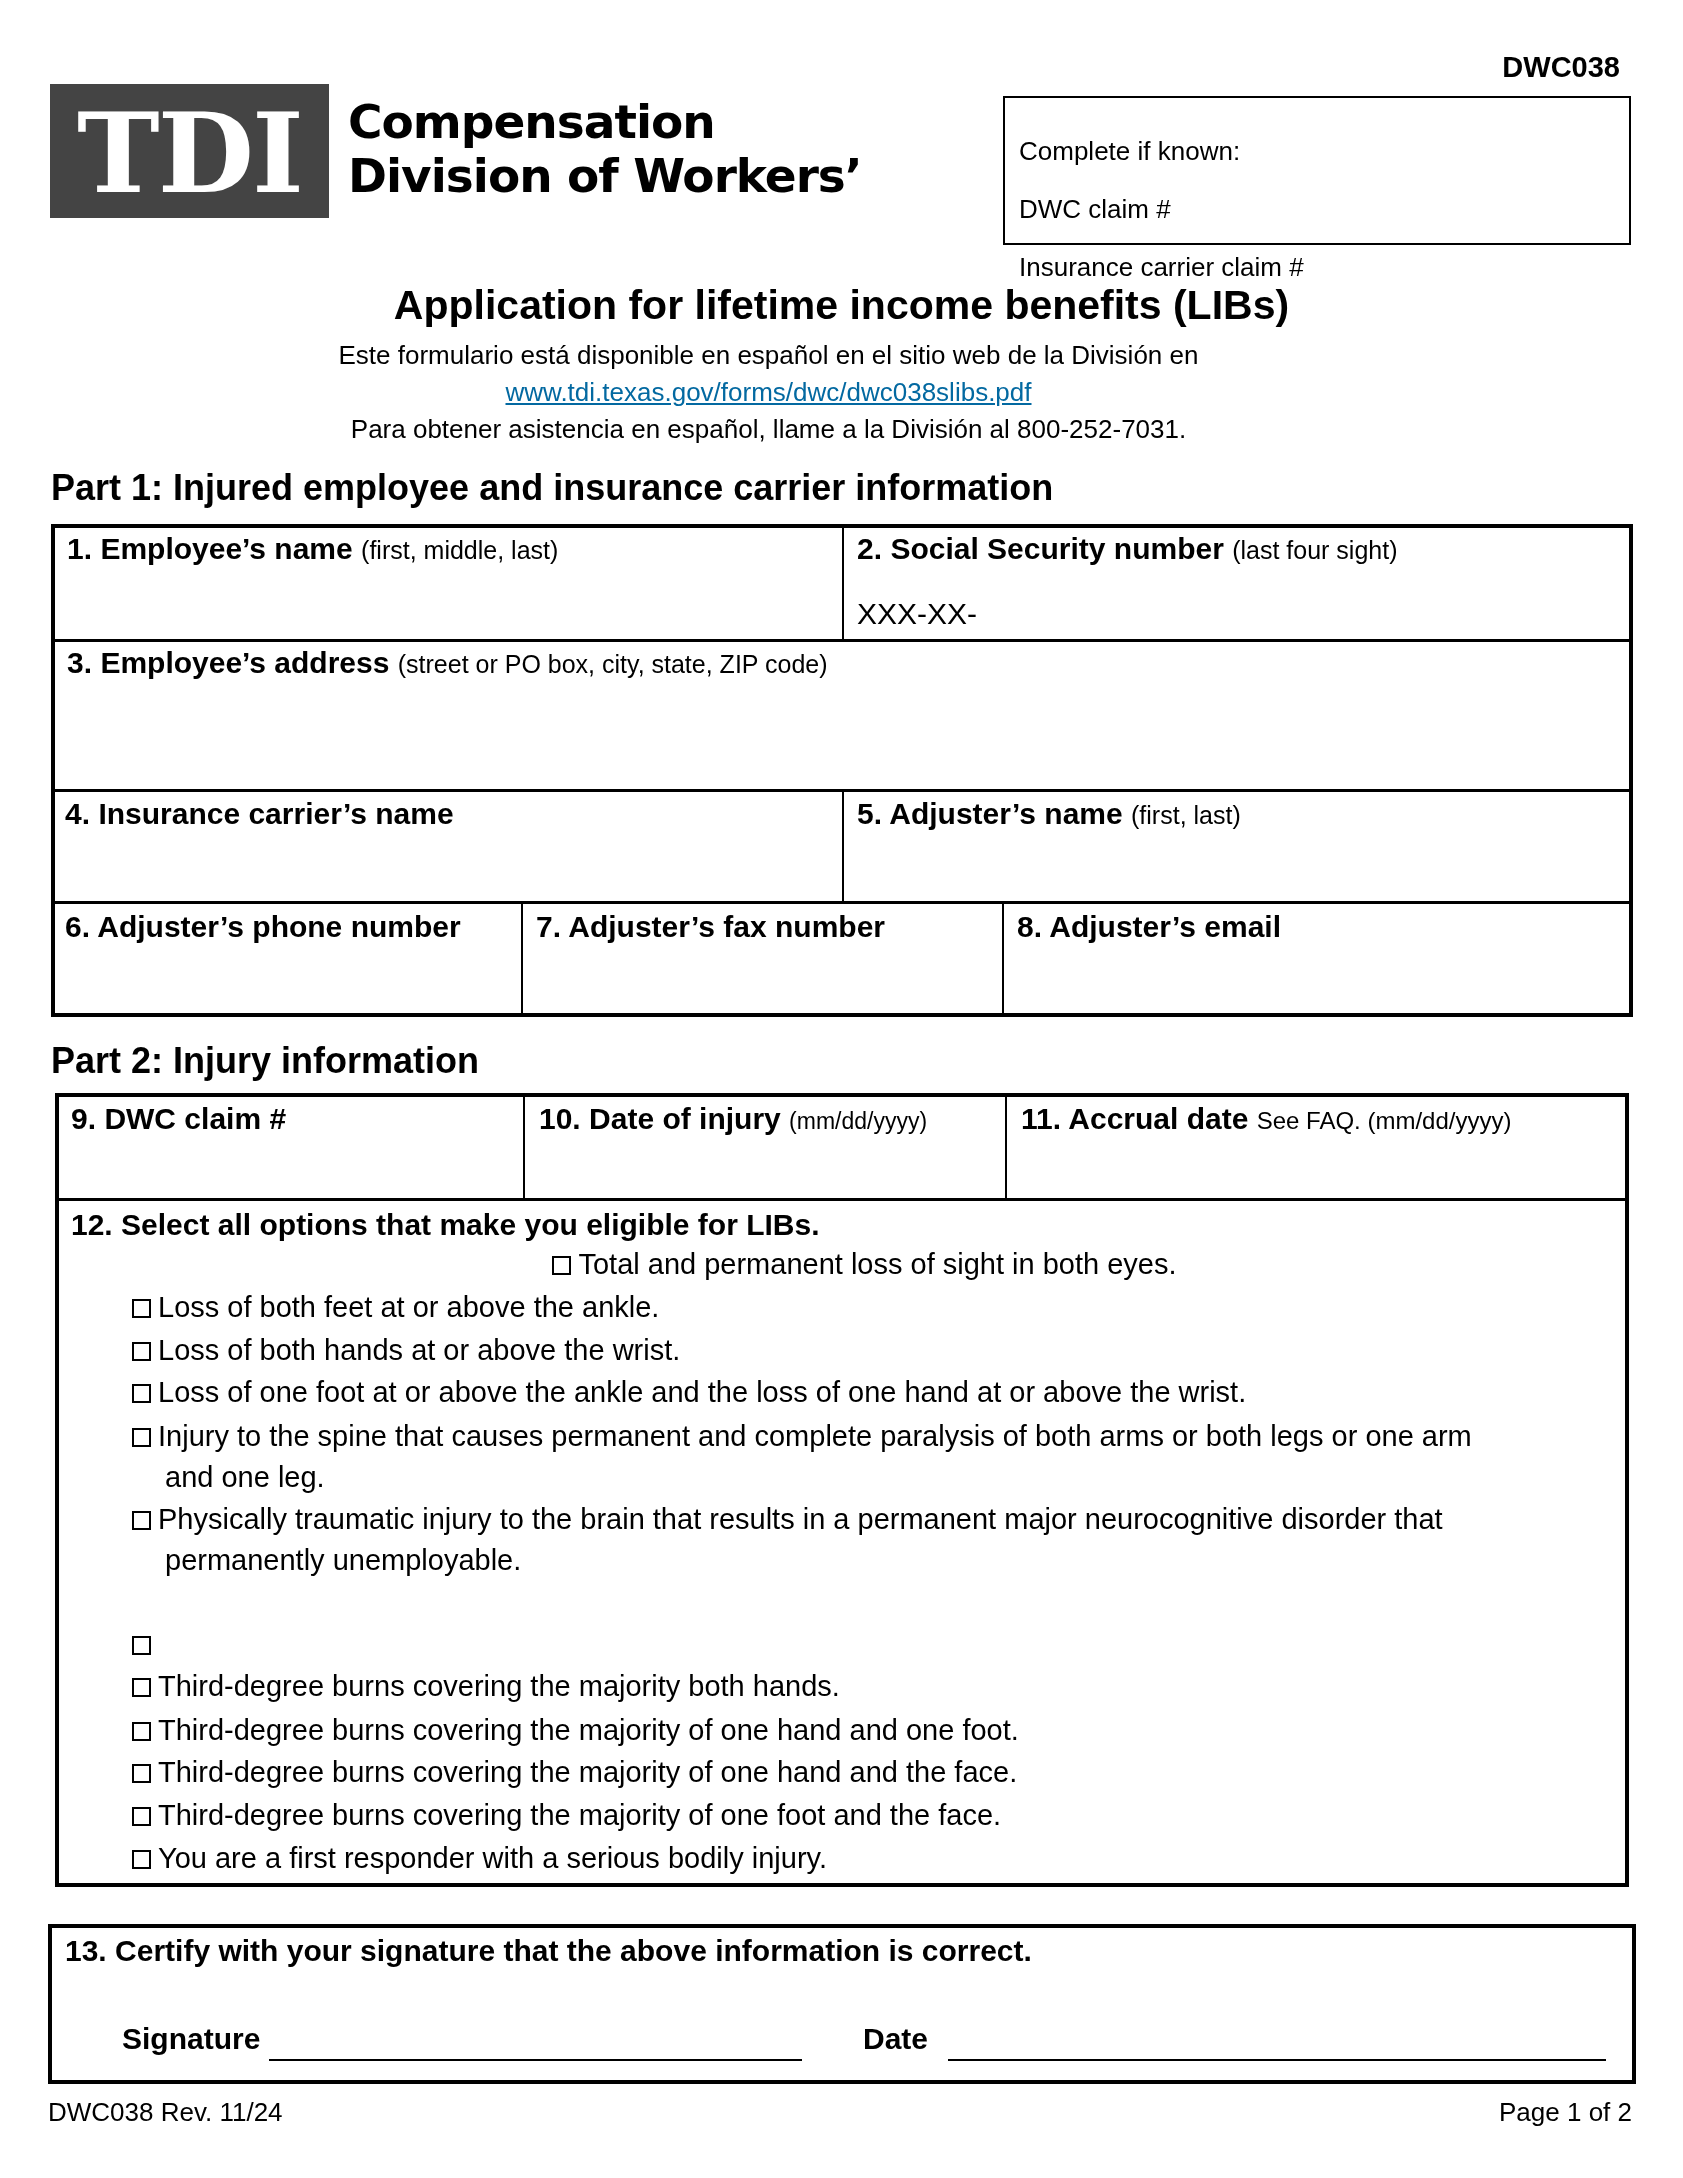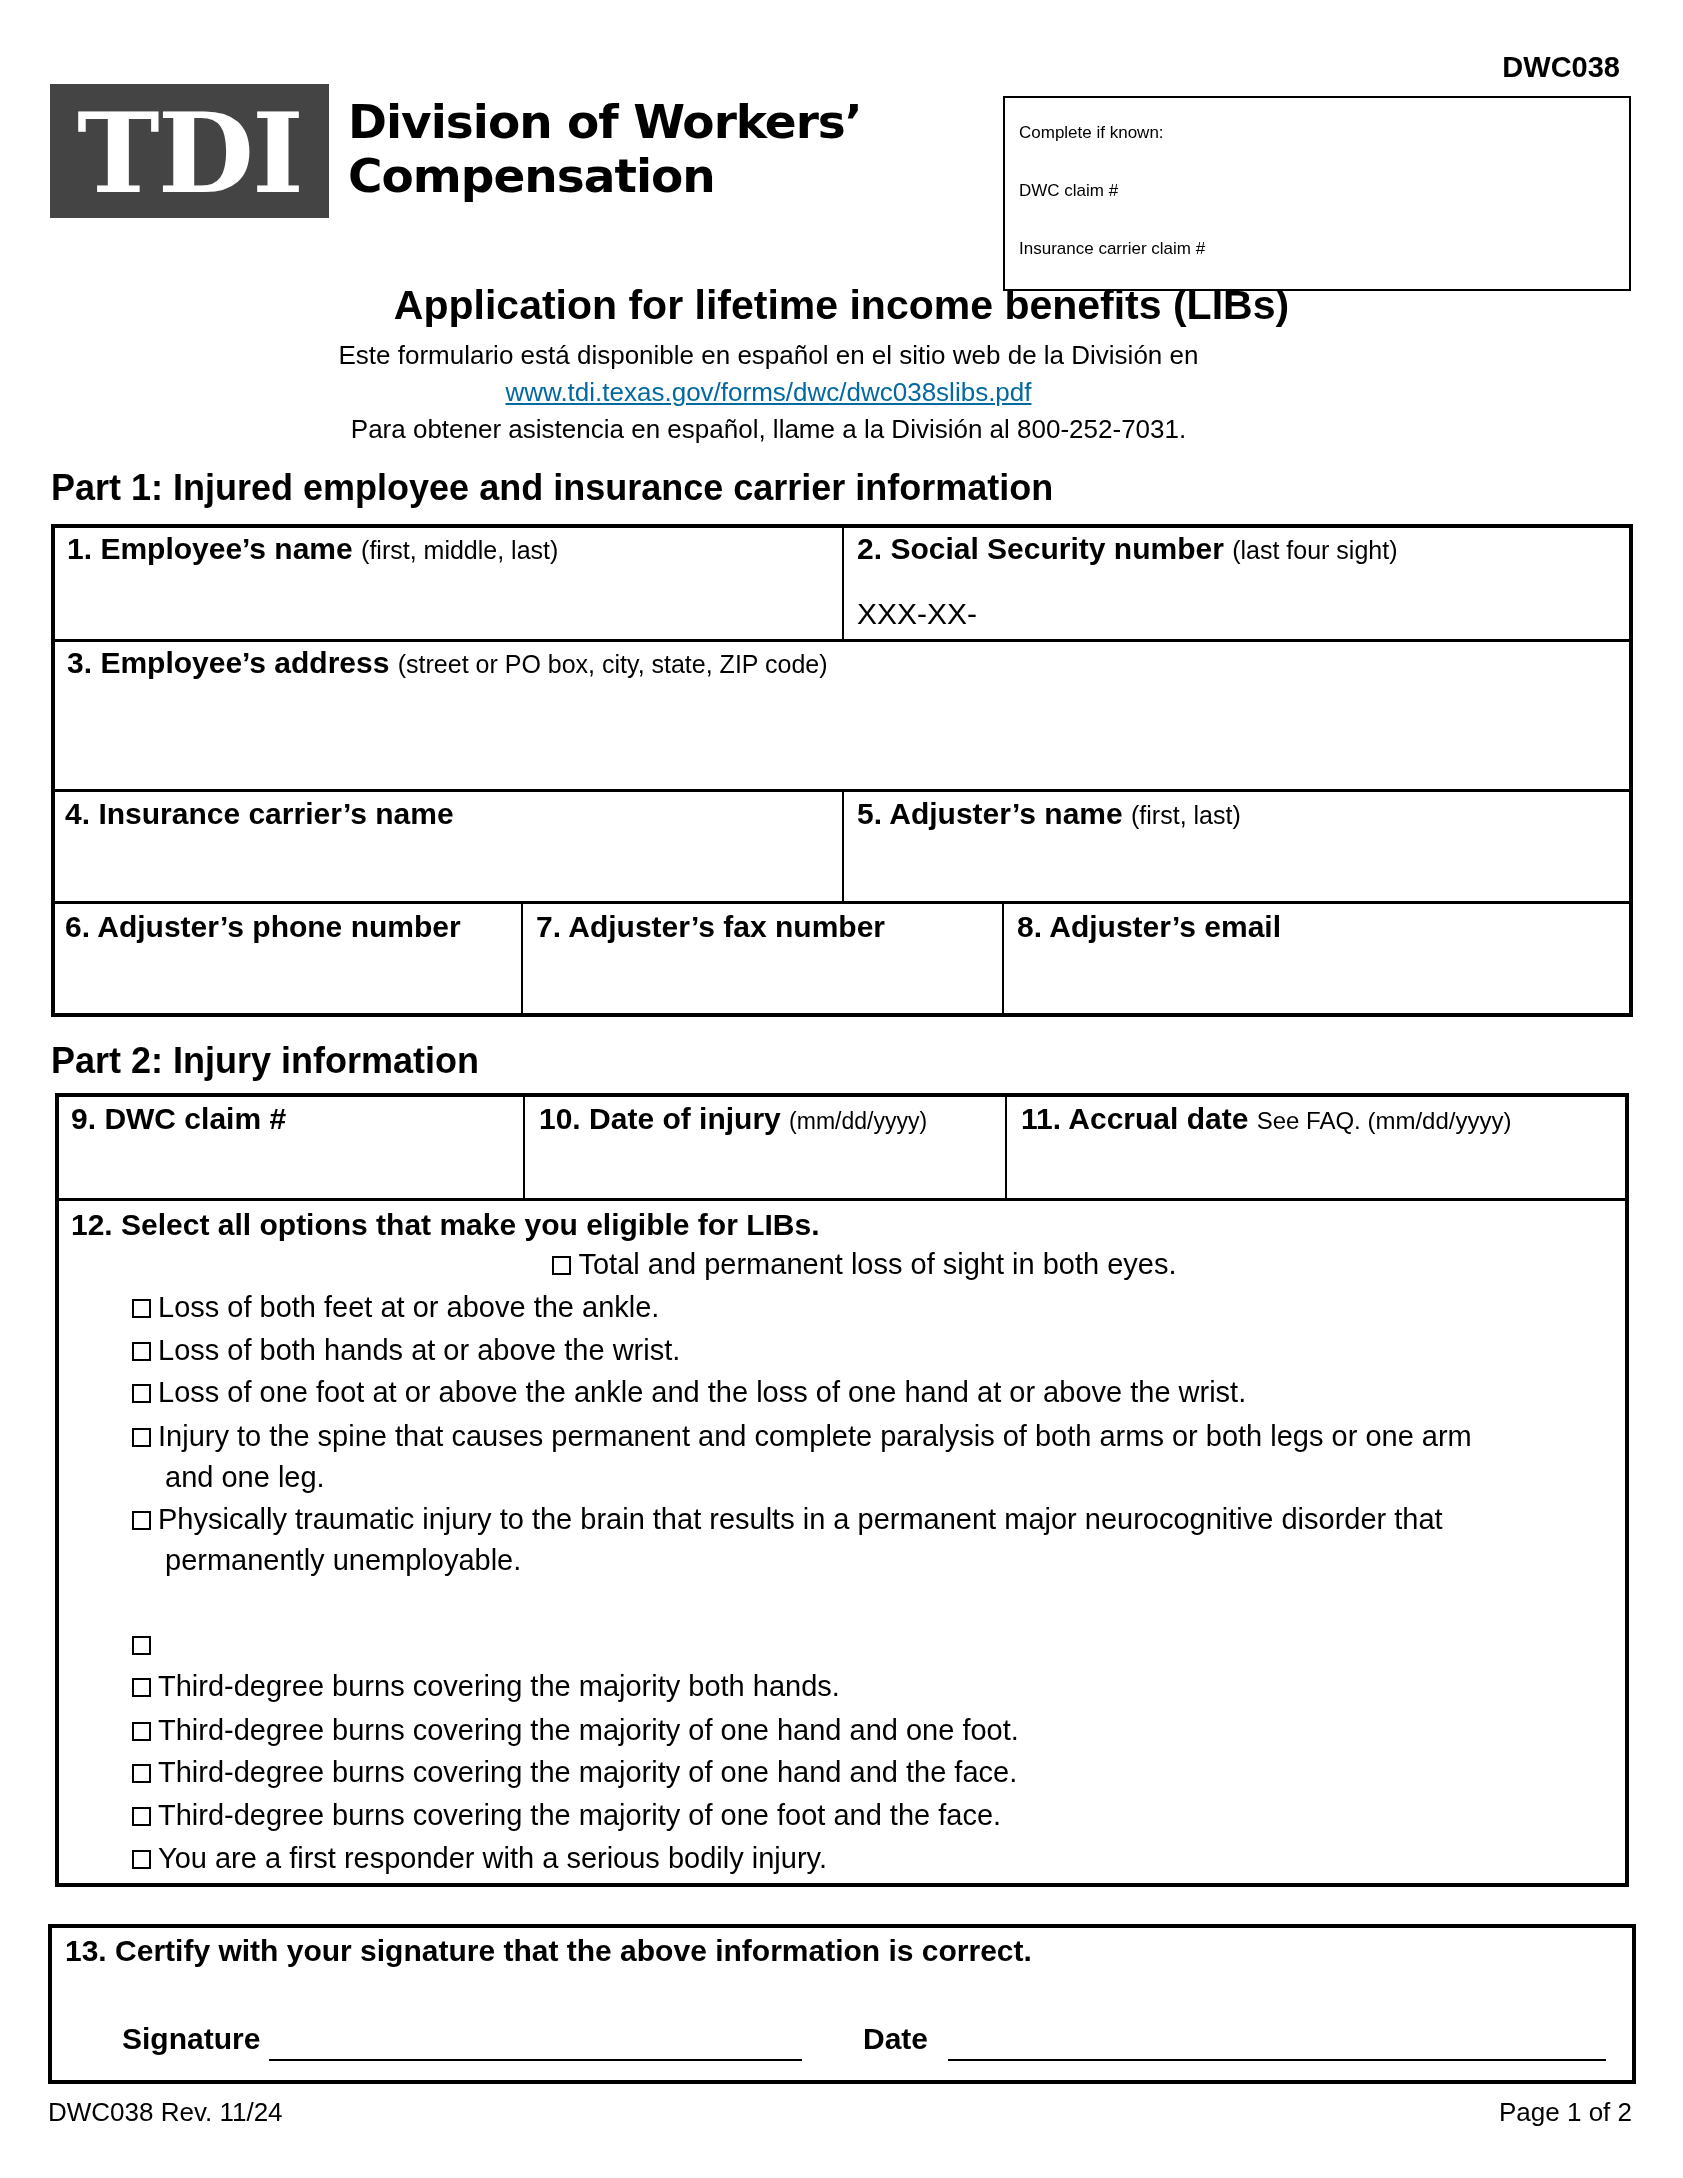--- a/index.html
+++ b/index.html
@@ -7,22 +7,22 @@
            font-family: "Liberation Sans", "DejaVu Sans", sans-serif; color: #000; }
     .abs { position: absolute; }
     .form-code { left: 1485px; top: 51px; width: 135px; text-align: right;
                  font-size: 29px; font-weight: bold; font-family: "Liberation Sans", sans-serif; }
     .logo-box { left: 50px; top: 84px; width: 279px; height: 134px; background: #444444;
                 display: flex; align-items: center; justify-content: center; }
     .logo-text { color: #ffffff; font-family: "DejaVu Serif", "Liberation Serif", serif;
                  font-weight: bold; font-size: 111px; letter-spacing: -2px; line-height: 1; margin-top: 4px; }
     .logo-wordmark { left: 348px; top: 95px; font-size: 47px; font-weight: bold; line-height: 54px;
                      font-family: "DejaVu Sans", sans-serif; letter-spacing: -1px; }
-    .known-box { left: 1003px; top: 96px; width: 628px; height: 195px; border: 2px solid #000;
-                 box-sizing: border-box; padding: 6px 0 0 14px; font-size: 17px; line-height: 58px; }
+    .known-box { left: 1003px; top: 96px; width: 628px; height: 149px; border: 2px solid #000;
+                 box-sizing: border-box; padding: 24px 0 0 14px; font-size: 26px; line-height: 58px; }
     .known-box div { height: 58px; }
     .title { left: 0; width: 1683px; top: 282px; text-align: center; font-size: 41px; font-weight: bold; }
     .subtitle { left: 0; width: 1537px; text-align: center; font-size: 26px; }
     .subtitle a { color: #0369a1; text-decoration: underline; }
     .section-h { left: 51px; font-size: 36px; font-weight: bold; }
     .grid-line { position: absolute; background: #000; }
     .cell-label { position: absolute; font-size: 30px; font-weight: bold; white-space: nowrap; }
     .cell-label .hint { font-weight: normal; font-size: 25px; }
     .cell-value { position: absolute; font-size: 30px; }
     .check-item { position: absolute; left: 132px; width: 1465px; font-size: 29px; line-height: 41px; }
@@ -35,22 +35,22 @@
   </style>
 </head>
 <body>
 
 <div class="abs form-code">DWC038</div>
 
 <div class="abs logo-box">
   <span class="logo-text">TDI</span>
 </div>
 <div class="abs logo-wordmark">
+  <div>Compensation</div>
   <div>Division of Workers’</div>
-  <div>Compensation</div>
 </div>
 
 <div class="abs known-box">
   <div>Complete if known:</div>
   <div><span>DWC claim #</span> <span></span></div>
   <div><span>Insurance carrier claim #</span> <span></span></div>
 </div>
 
 <div class="abs title">Application for lifetime income benefits (LIBs)</div>
 <div class="abs subtitle" style="top:340px;">Este formulario está disponible en español en el sitio web de la División en</div>

